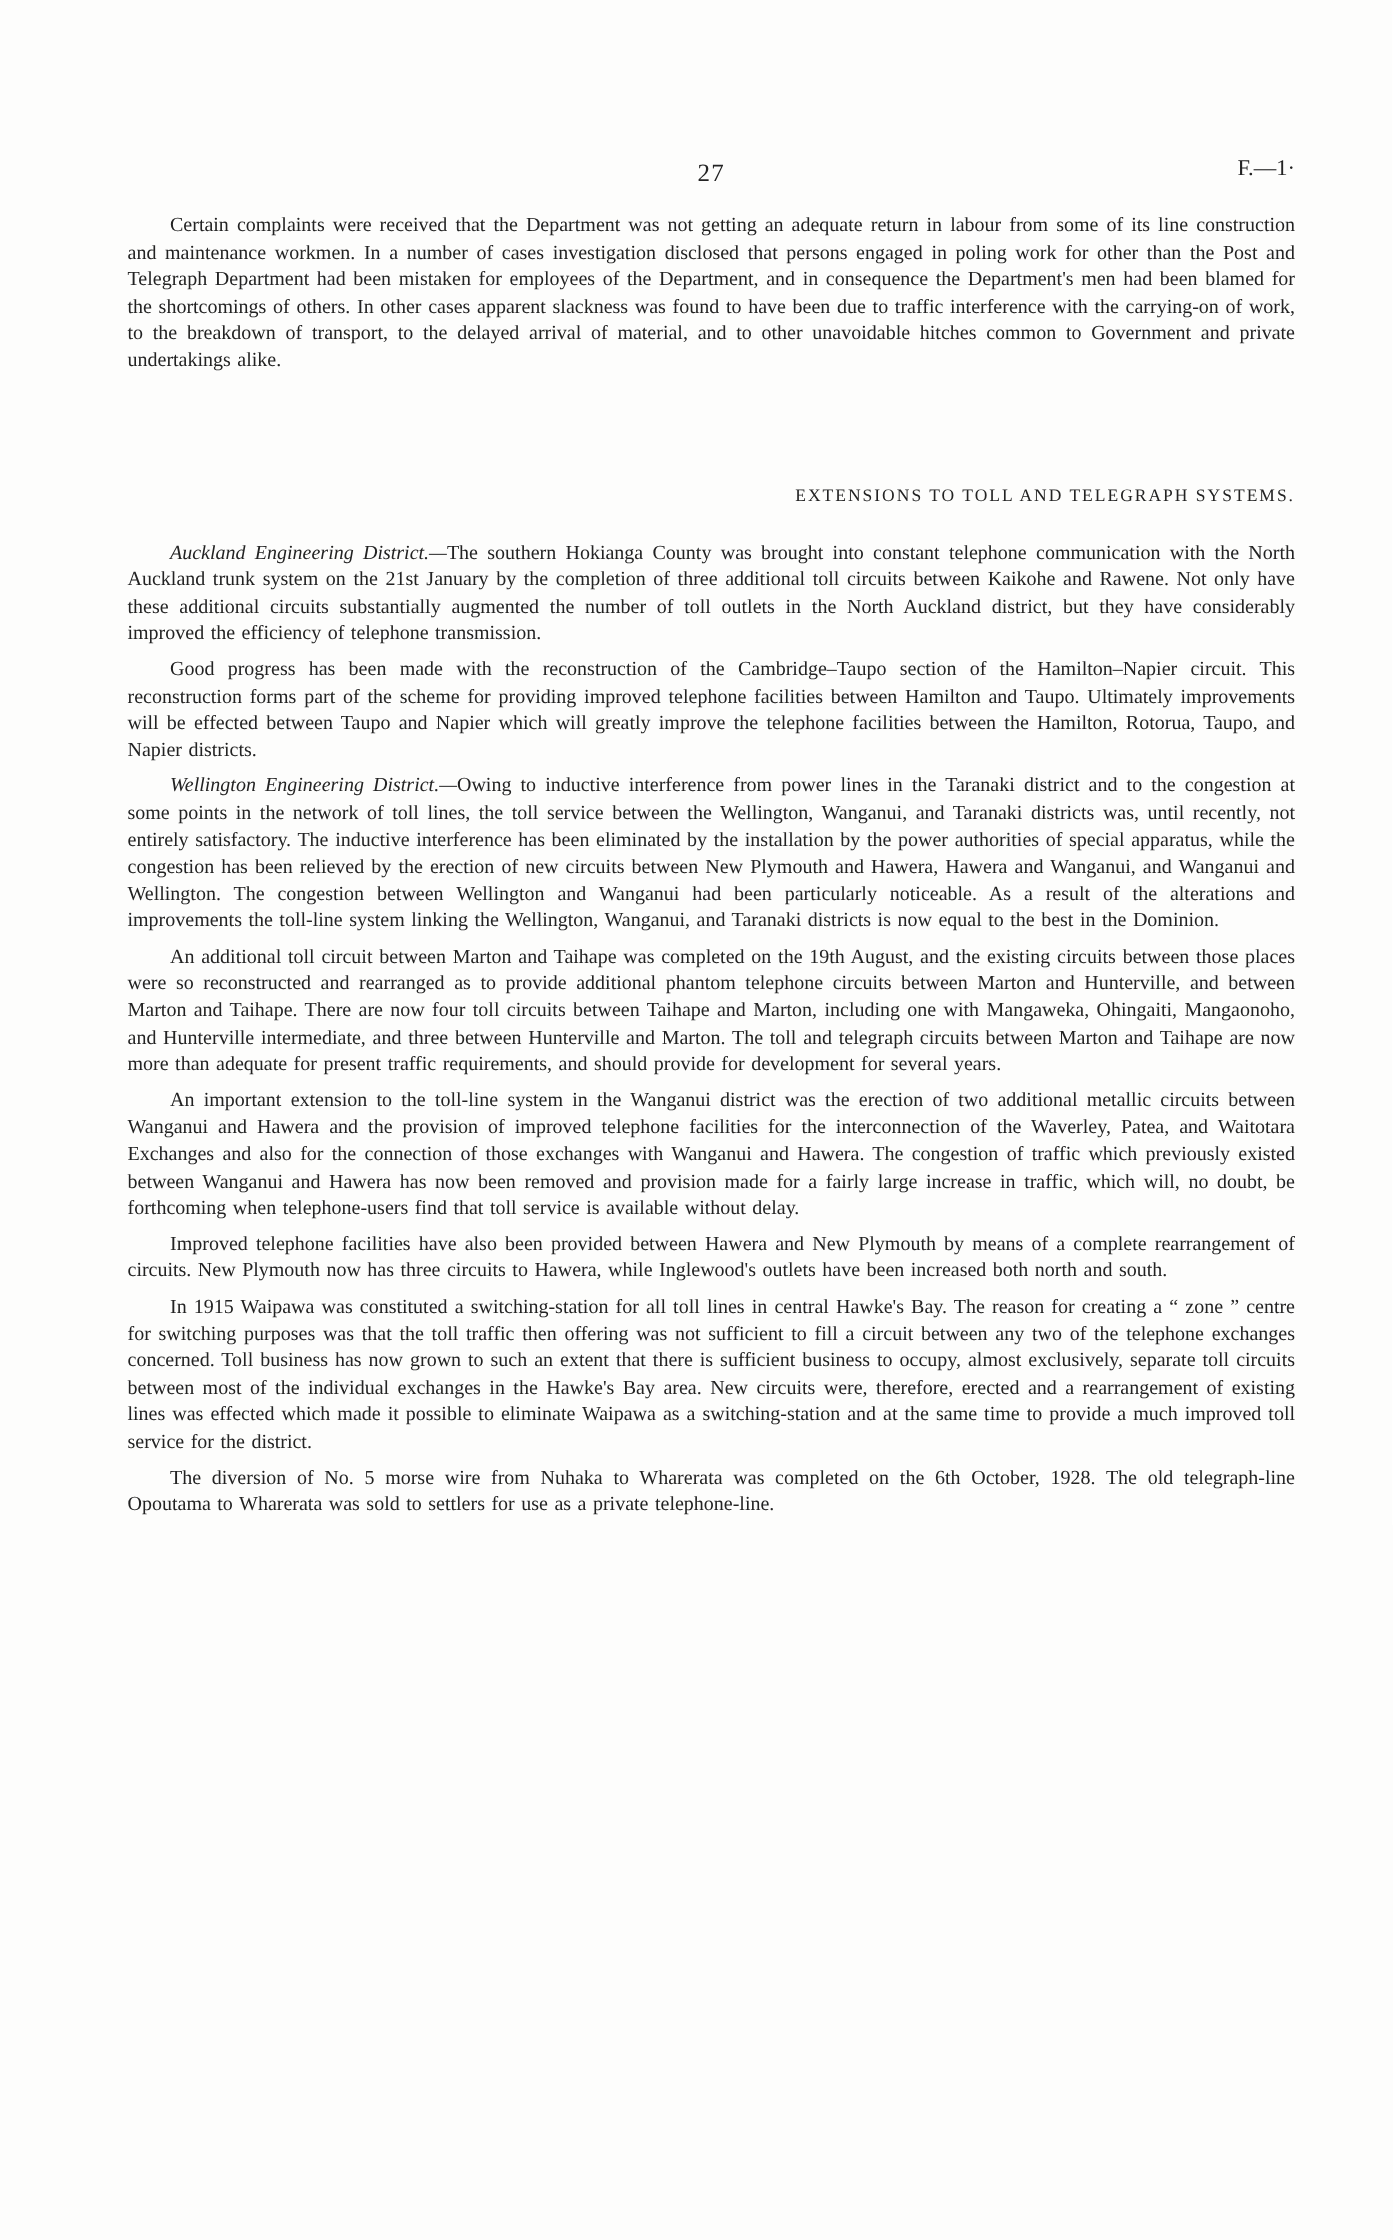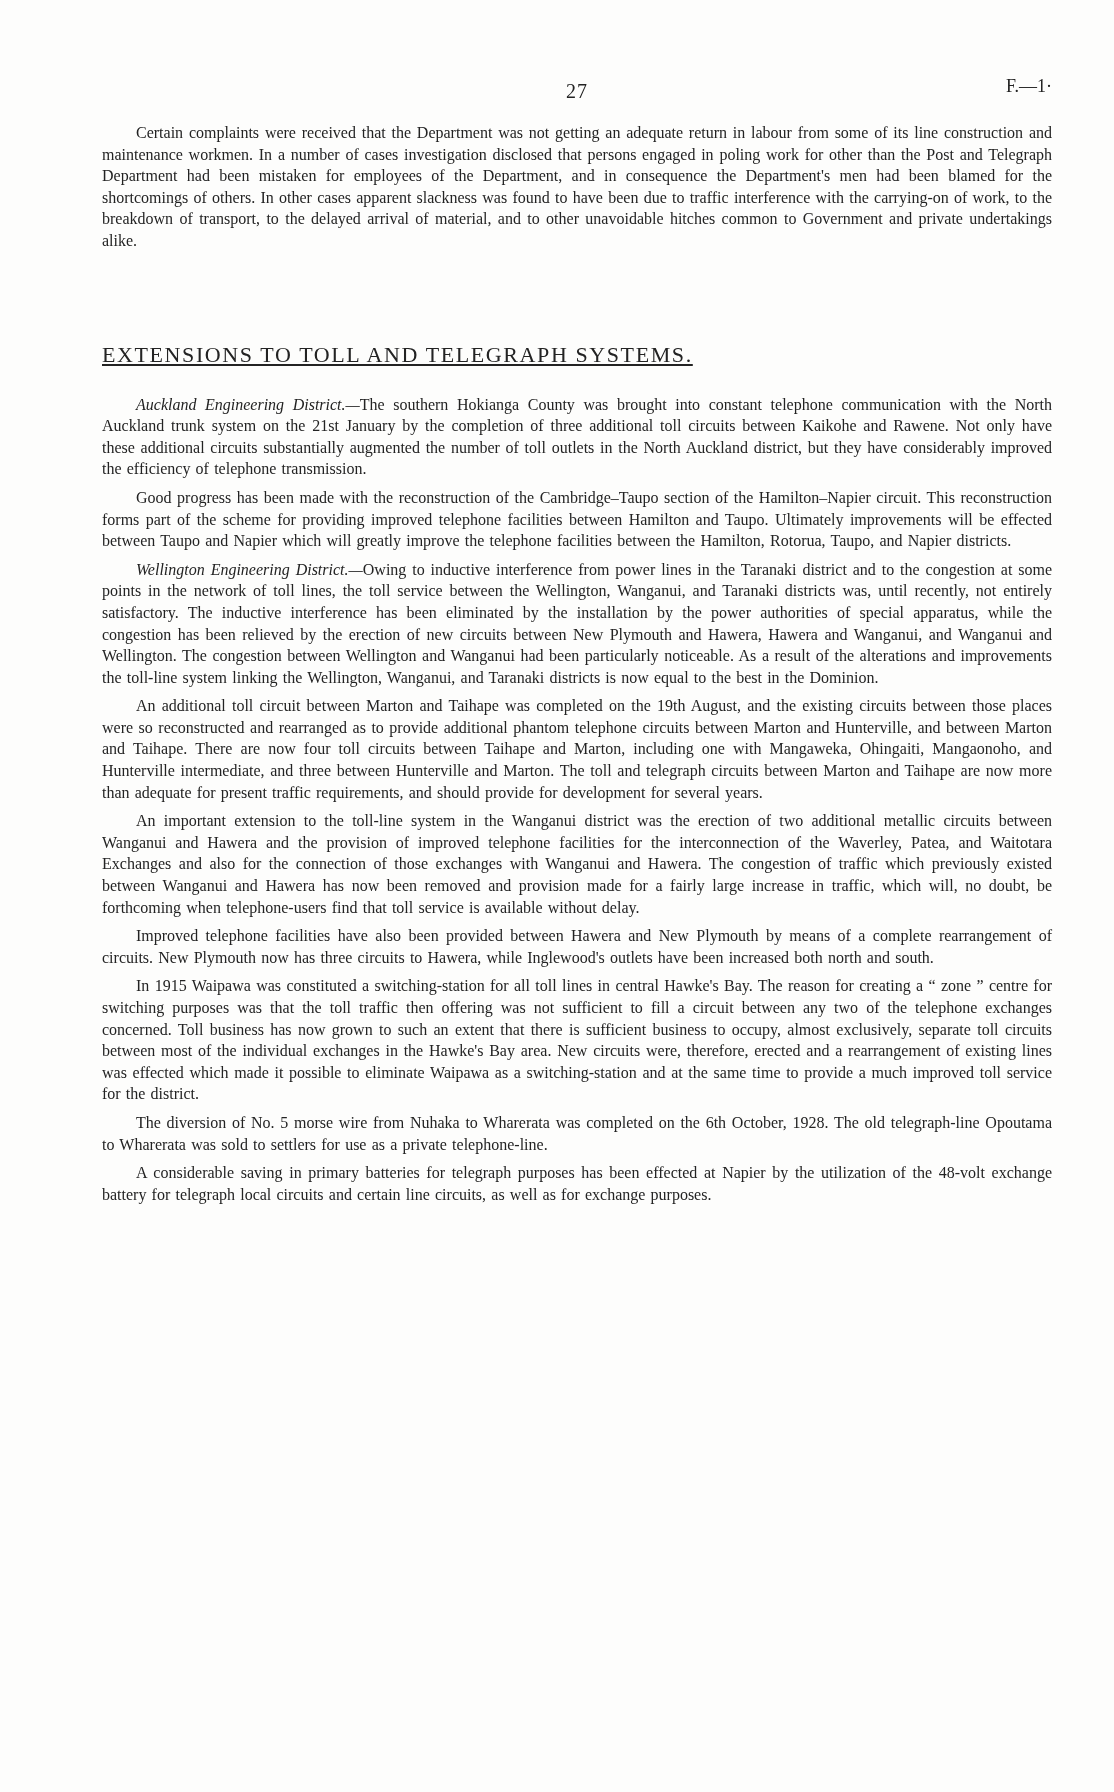--- a/index.html
+++ b/index.html
@@ -8,21 +8,22 @@
     width: 1114px;
     height: 1792px;
     margin: 0 auto;
     background: #fdfdfc;
     color: #232323;
     font-family: "Liberation Serif", "DejaVu Serif", serif;
     overflow: hidden;
   }
   .content {
     position: relative;
-    padding: 80px 62px 0 102px;
+    padding: 80px 78px 0 102px;
+    margin-top: 48px;
   }
   .running-head {
     position: relative;
     height: 28px;
   }
   .page-number {
     position: absolute;
     left: 50%;
     transform: translateX(-50%);
     top: 0;
@@ -39,26 +40,25 @@
     margin: 0 0 7px 0;
     font-size: 16px;
     line-height: 21.6px;
     text-align: justify;
     text-indent: 34px;
     word-spacing: 1.2px;
   }
   p.first-par { margin-top: 14px; }
   .section-heading {
     margin: 90px 0 26px 0;
-    text-align: left;
-    font-size: 22px;
+    text-align: right;
+    font-size: 14px;
     font-weight: 400;
     letter-spacing: 1.6px;
     text-indent: 0;
-    text-decoration: underline;
   }
   .lead { }
 </style>
 </head>
 <body>
 
 <div class="page">
   <div class="content">
 
     <div class="running-head">
@@ -81,16 +81,15 @@
     <p class="body-par"><span>An additional toll circuit between Marton and Taihape was completed on the 19th August, and the existing circuits between those places were so reconstructed and rearranged as to provide additional phantom telephone circuits between Marton and Hunterville, and between Marton and Taihape.  There are now four toll circuits between Taihape and Marton, including one with Mangaweka, Ohingaiti, Mangaonoho, and Hunterville intermediate, and three between Hunterville and Marton.  The toll and telegraph circuits between Marton and Taihape are now more than adequate for present traffic requirements, and should provide for development for several years.</span></p>
 
     <p class="body-par"><span>An important extension to the toll-line system in the Wanganui district was the erection of two additional metallic circuits between Wanganui and Hawera and the provision of improved telephone facilities for the interconnection of the Waverley, Patea, and Waitotara Exchanges and also for the connection of those exchanges with Wanganui and Hawera.  The congestion of traffic which previously existed between Wanganui and Hawera has now been removed and provision made for a fairly large increase in traffic, which will, no doubt, be forthcoming when telephone-users find that toll service is available without delay.</span></p>
 
     <p class="body-par"><span>Improved telephone facilities have also been provided between Hawera and New Plymouth by means of a complete rearrangement of circuits.  New Plymouth now has three circuits to Hawera, while Inglewood's outlets have been increased both north and south.</span></p>
 
     <p class="body-par"><span>In 1915 Waipawa was constituted a switching-station for all toll lines in central Hawke's Bay. The reason for creating a “ zone ” centre for switching purposes was that the toll traffic then offering was not sufficient to fill a circuit between any two of the telephone exchanges concerned.  Toll business has now grown to such an extent that there is sufficient business to occupy, almost exclusively, separate toll circuits between most of the individual exchanges in the Hawke's Bay area.  New circuits were, therefore, erected and a rearrangement of existing lines was effected which made it possible to eliminate Waipawa as a switching-station and at the same time to provide a much improved toll service for the district.</span></p>
 
     <p class="body-par"><span>The diversion of No. 5 morse wire from Nuhaka to Wharerata was completed on the 6th October, 1928.  The old telegraph-line Opoutama to Wharerata was sold to settlers for use as a private telephone-line.</span></p>
 
-    <p class="body-par"><span>A considerable saving in primary batteries for telegraph purposes has been effected at Napier by the utilization of the 48-volt exchange battery for telegraph local circuits and certain line circuits, as well as for exchange purposes.</span></p>
 
   </div>
 </div>
 
 </body></html>

